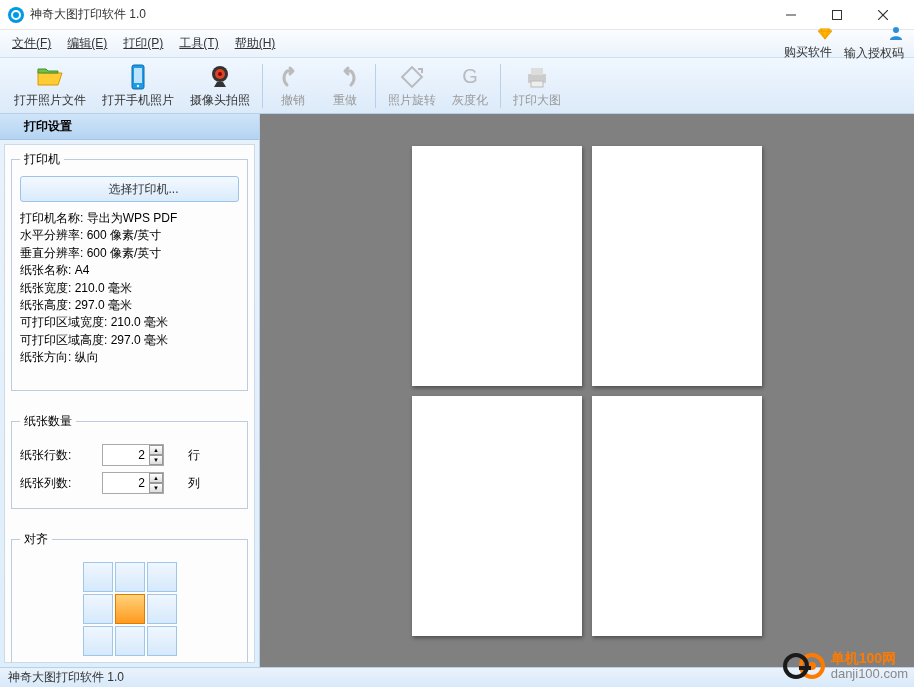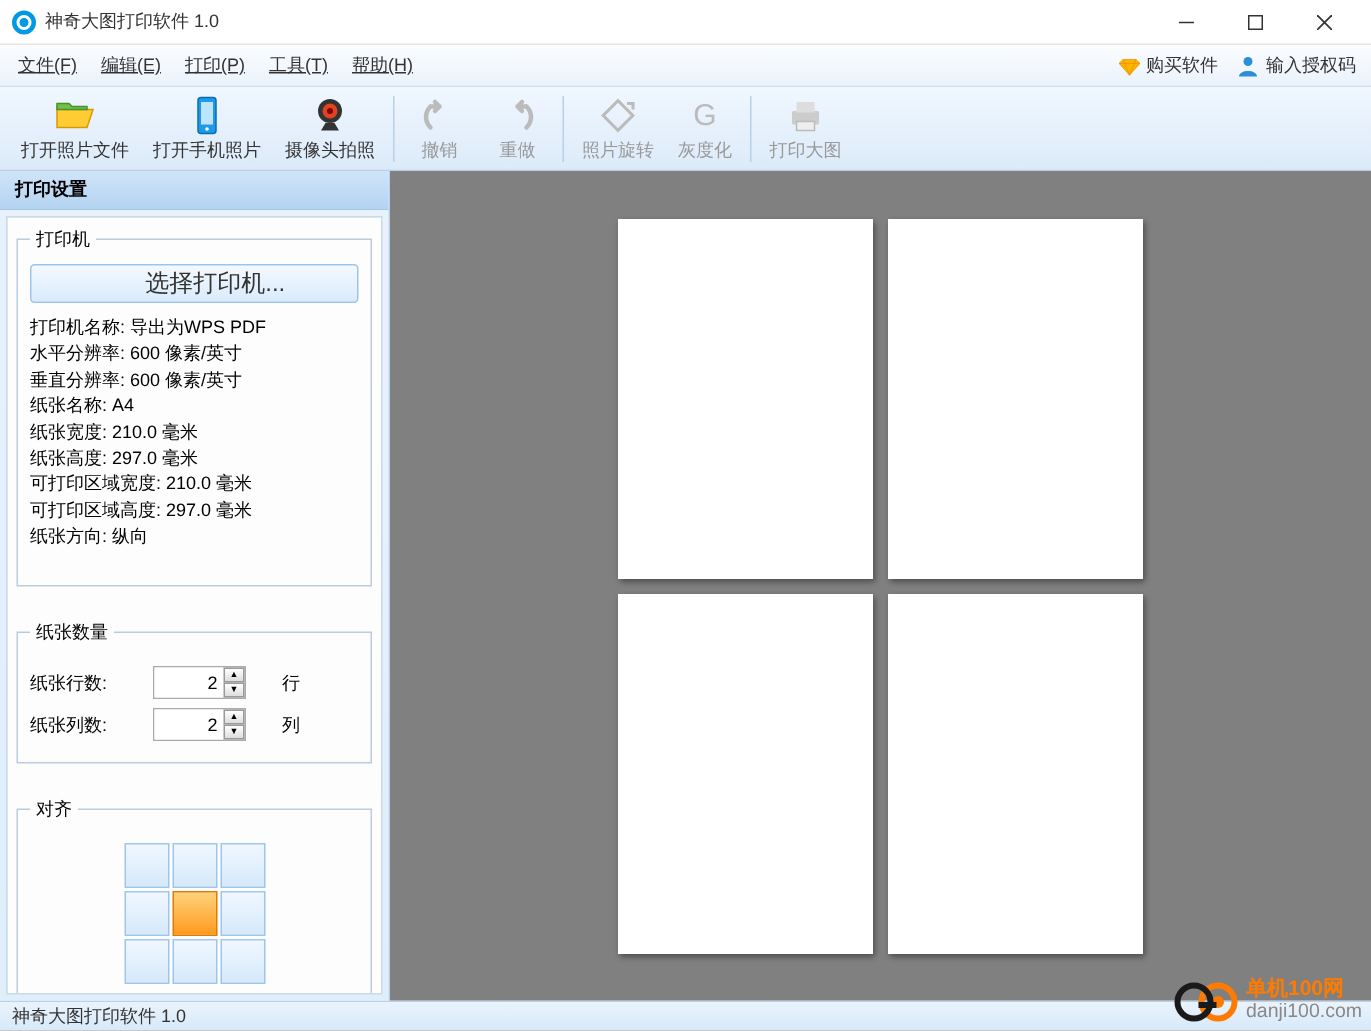--- a/index.html
+++ b/index.html
@@ -11,62 +11,62 @@
 .titlebar .app-icon::after{content:""; width:6px; height:6px; border:2px solid #fff; border-radius:50%;}
 .titlebar .title { font-size: 12px; color: #333; flex: 1; }
 .titlebar .win-controls { display: flex; gap: 0; }
 .titlebar .win-btn { width: 46px; height: 30px; display: flex; align-items: center; justify-content: center; cursor: pointer; }
 .titlebar .win-btn svg { width: 10px; height: 10px; }
 
 
 .menubar { height: 28px; background: linear-gradient(#fbfdff, #eaf2fb); display: flex; align-items: center; padding: 0 4px; border-bottom: 1px solid #cde0f2; font-size: 12px; }
 .menubar .menu-item { padding: 4px 8px; cursor: pointer; color: #333; text-decoration: underline; }
 .menubar .spacer { flex: 1; }
-.menubar .right-item { display: flex; align-items: center; gap: 4px; padding: 4px 6px; cursor: pointer; color: #333; }
+.menubar .right-item { display: flex; align-items: flex-end; gap: 4px; padding: 4px 6px; cursor: pointer; color: #333; flex-direction: column; }
 .diamond-icon { width: 14px; height: 14px; }
 .person-icon { width: 16px; height: 16px; }
 
 
 .toolbar { height: 56px; background: linear-gradient(#f0f7ff, #dceaf9); display: flex; align-items: center; padding: 2px 6px; border-bottom: 1px solid #b8d0e8; }
 .toolbar .tool-btn { display: flex; flex-direction: column; align-items: center; justify-content: center; padding: 2px 8px; cursor: pointer; font-size: 12px; color: #333; min-width: 52px; height:52px;}
 .toolbar .tool-btn.disabled { color: #999; cursor: default; }
 .toolbar .tool-sep { width: 1px; height: 44px; background: #b8d0e8; margin: 0 4px; }
 .toolbar .tool-icon { width: 28px; height: 28px; margin-bottom: 1px; display:flex; align-items:center; justify-content:center;}
 
 
 .main { display: flex; height: calc(687px - 30px - 28px - 56px - 20px); }
 
 
 .sidebar { width: 260px; background: linear-gradient(#e8f2fc, #dfeefb); border-right: 1px solid #b8d0e8; display: flex; flex-direction: column; font-size: 12px; }
-.sidebar-header { background: linear-gradient(#cfe4f8, #b4d4f2); padding: 4px 10px; font-weight: bold; border-bottom: 1px solid #a4c6e6; }
+.sidebar-header { background: linear-gradient(#cfe4f8, #b4d4f2); padding: 4px 24px; font-weight: bold; border-bottom: 1px solid #a4c6e6; }
 .sidebar-body { background: #fdfdfd; margin: 4px; border: 1px solid #ccd9e6; flex: 1; overflow: auto; padding: 6px; }
 fieldset { border: 1px solid #bcd; margin-bottom: 22px; padding: 8px; }
 legend { padding: 0 4px; font-size: 12px; }
-.select-printer-btn { width: 100%; height: 26px; background: linear-gradient(#f4f9ff,#d9ebfc); border: 1px solid #9cc3e8; border-radius: 3px; cursor: pointer; font-size: 16px; color: #333; margin-bottom: 8px; padding-left: 28px; }
+.select-printer-btn { width: 100%; height: 26px; background: linear-gradient(#f4f9ff,#d9ebfc); border: 1px solid #9cc3e8; border-radius: 3px; cursor: pointer; font-size: 12px; color: #333; margin-bottom: 8px; padding-left: 28px; }
 .printer-info { line-height: 1.45; }
 .row-input { display: flex; align-items: center; gap: 24px; margin: 6px 0; }
 .row-input label { width: 58px; }
 .spinner { display: flex; align-items: center; border: 1px solid #aaa; height: 22px; background:#fff;}
 .spinner input { width: 46px; border: none; text-align: right; padding-right: 4px; height: 20px; font-size: 12px; outline:none;}
 .spinner .spin-btns { display: flex; flex-direction: column; width: 14px; }
 .spinner .spin-btns button { height: 10px; border: 1px solid #999; background: linear-gradient(#fff,#ddd); font-size: 6px; line-height: 6px; padding: 0; cursor: pointer; }
 .align-grid { display: grid; grid-template-columns: repeat(3, 30px); grid-template-rows: repeat(3, 30px); gap: 2px; justify-content: center; margin: 6px auto; width:fit-content;}
 .align-cell { background: linear-gradient(#f0f7ff,#d5e9fb); border: 1px solid #9ec6e9; cursor: pointer; }
 .align-cell.selected { background: linear-gradient(#ffd27a,#ff9a1f); border-color: #e07b00; }
 
 
 .canvas { flex: 1; background: #808080; position: relative; display: flex; align-items: center; justify-content: center; }
 .pages { display: grid; grid-template-columns: repeat(2, 170px); grid-template-rows: repeat(2, 240px); gap: 10px; }
 .page { background: #fff; box-shadow: 1px 2px 4px rgba(0,0,0,0.4); }
 
 
 .statusbar { height: 20px; background: linear-gradient(#eaf3fc,#d7e9fa); border-top: 1px solid #b8d0e8; font-size: 12px; padding: 2px 8px; color: #333; display:flex; align-items:center;}
 
 
-.watermark { position: absolute; right: 6px; bottom: 6px; display: flex; align-items: flex-end; gap: 6px; font-size: 14px; color: #ff7b00; font-weight: bold; pointer-events:none;}
+.watermark { position: absolute; right: 6px; bottom: 6px; display: flex; align-items: center; gap: 6px; font-size: 14px; color: #ff7b00; font-weight: bold; pointer-events:none;}
 .watermark .wm-logo { display:flex; gap:2px;}
 .watermark .wm-circle { width: 26px; height: 26px; border: 4px solid #1a1a1a; border-radius: 50%; position: relative; }
 .watermark .wm-circle.o { border-color: #ff7b00; }
 .watermark .wm-circle.o::after { content:""; position:absolute; width:8px; height:8px; background:#ff7b00; border-radius:50%; top:5px; left:5px;}
 .watermark .txt { line-height:1.1; }
 .watermark .sub { font-size: 13px; color: #888; font-weight: normal; }
 
 
 .printer-fieldset { min-height: 240px; }
 </style>

